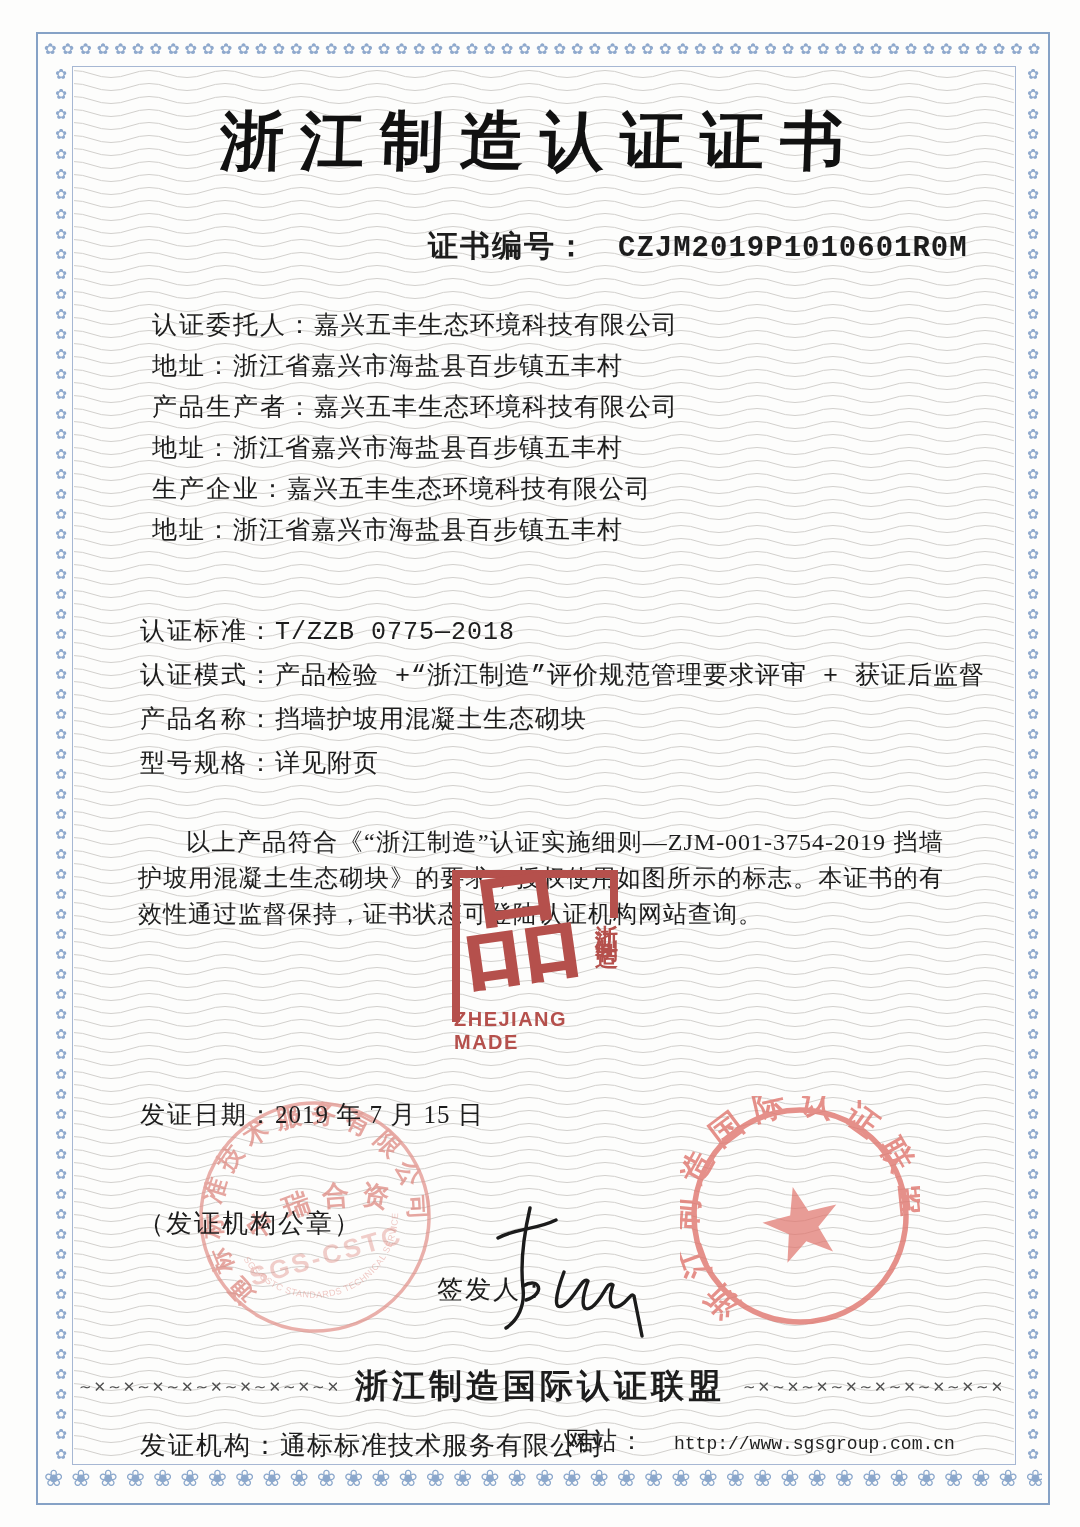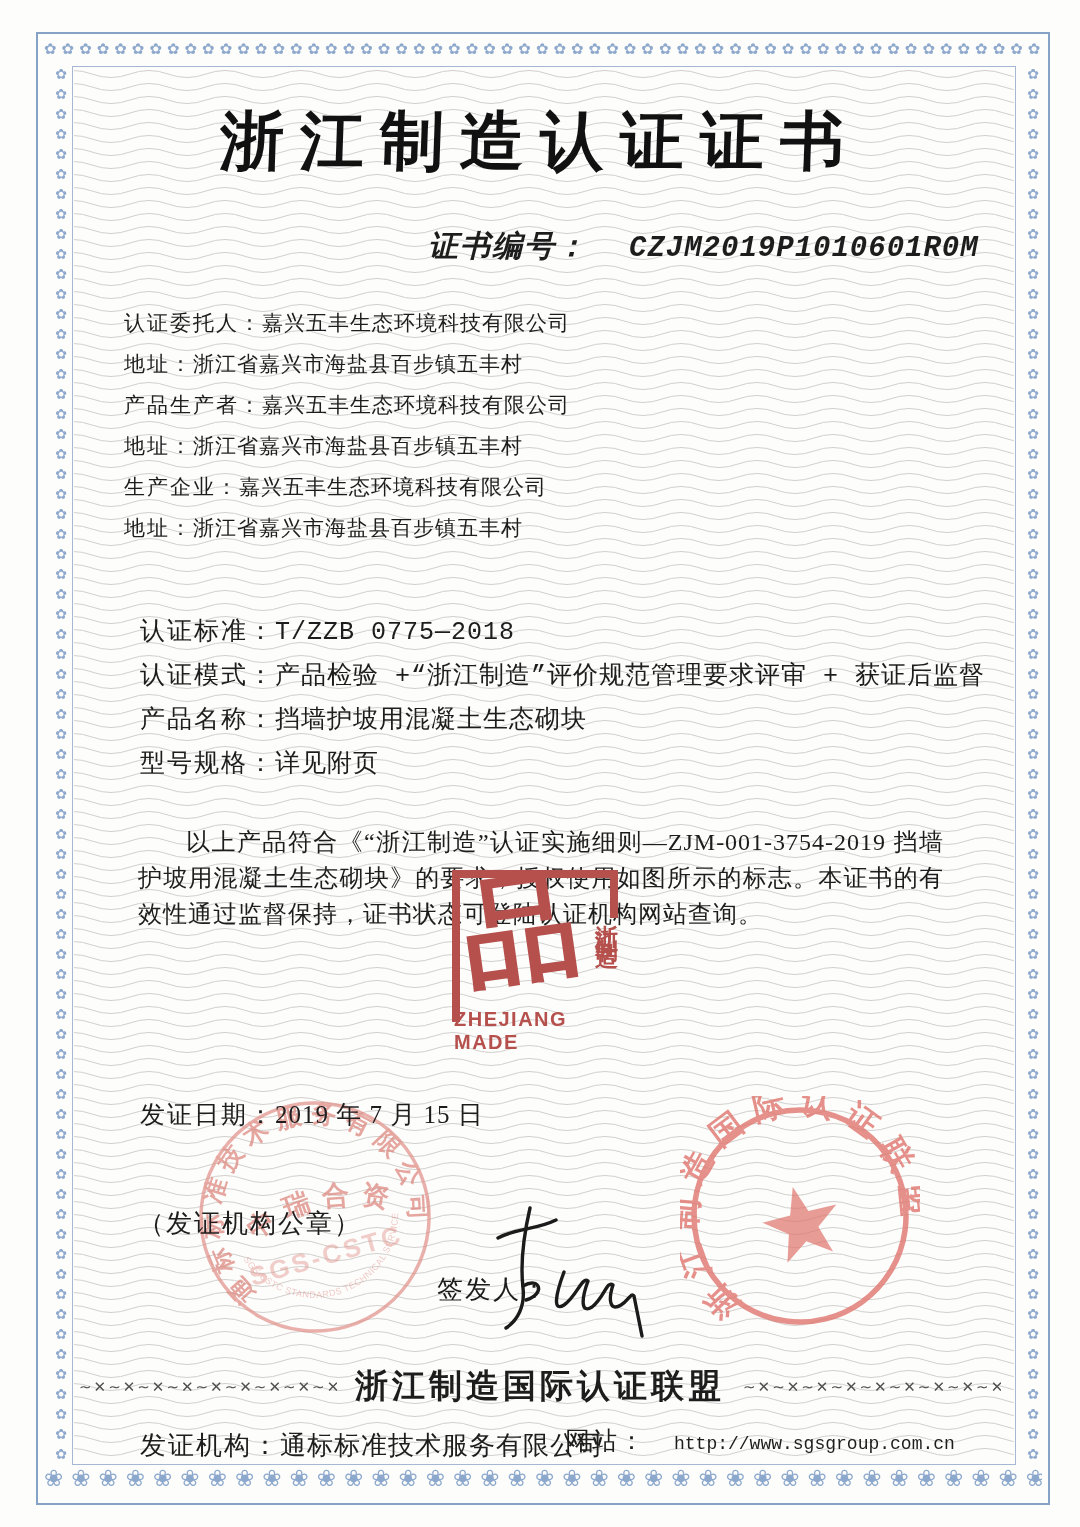--- a/index.html
+++ b/index.html
@@ -18,24 +18,24 @@
   .orn-left,.orn-right{top:66px;bottom:62px;width:22px;font-size:14px;
        writing-mode:vertical-rl;text-orientation:upright;letter-spacing:4px;}
   .orn-left{left:46px;}
   .orn-right{right:40px;}
   
   #waves{position:absolute;left:74px;top:68px;right:66px;bottom:64px;z-index:0;}
   
   .abs{position:absolute;z-index:3;}
   .title{left:0;right:0;top:98px;text-align:center;font-size:64px;font-weight:900;
          letter-spacing:16px;color:#111;transform:skewX(-2deg);}
-  .certrow{left:428px;top:226px;display:flex;align-items:baseline;gap:41px;font-style:italic;}
+  .certrow{left:428px;top:226px;display:flex;align-items:baseline;gap:30px;}
   .certrow .lbl{font-size:30px;font-weight:700;letter-spacing:2px;}
   .certrow .num{font-size:29px;font-weight:700;font-family:"Liberation Mono","DejaVu Sans Mono",monospace;letter-spacing:1px;}
-  .info{left:124px;top:312px;font-size:21px;font-family:Liberation Mono, monospace;}
+  .info{left:152px;top:312px;font-size:25px;}
   .info p{margin:0 0 16px 0;line-height:25px;letter-spacing:1px;}
   .specs{left:140px;top:620px;font-size:25px;}
   .specs p{margin:0 12px 19px 0;line-height:25px;letter-spacing:1px;font-family:Liberation Mono, monospace;}
   .lab{letter-spacing:2px;}
   .statement{left:138px;width:806px;top:824px;font-size:24px;line-height:36px;
              text-align:justify;text-indent:2em;letter-spacing:1px;}
   
   .logo{left:452px;top:870px;width:178px;height:186px;z-index:3;}
   .lg-bar{position:absolute;background:#b5504c;}
   .lg-pin{position:absolute;left:10px;top:2px;font-size:116px;line-height:1;color:#b5504c;

